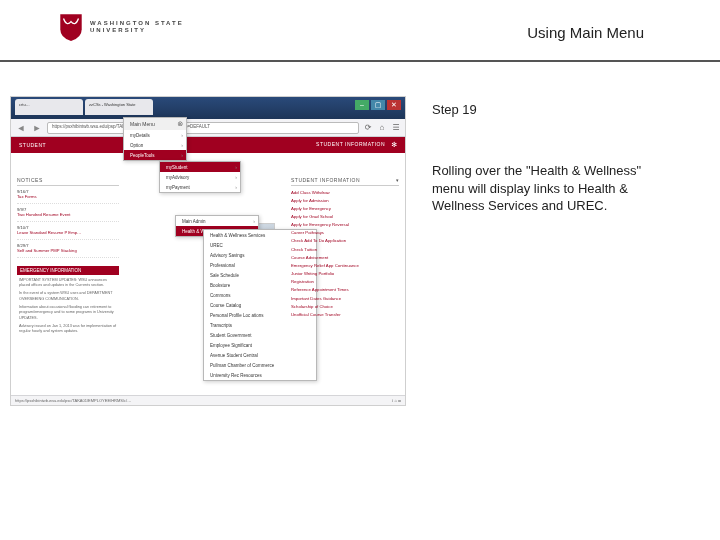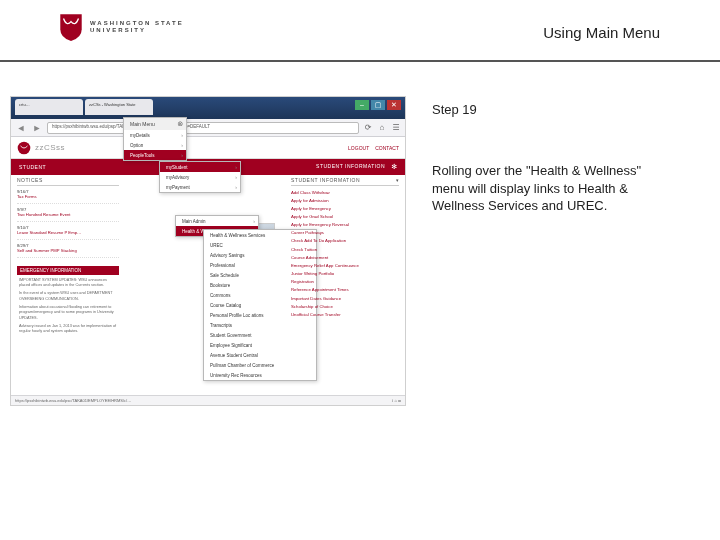--- a/index.html
+++ b/index.html
@@ -13,21 +13,21 @@
     color: #222;
   }
   .wsu-logo {
     position: absolute;
     left: 58px; top: 8px;
     width: 160px; height: 38px;
     display: flex; align-items: center; gap: 6px;
   }
   .wsu-shield { width: 26px; height: 30px; }
   .wsu-text { font-size: 6px; letter-spacing: 2px; color: #444; line-height: 1.2; font-weight: 600; text-align: left; }
-  .page-title { position: absolute; right: 60px; top: 24px; font-size: 15px; font-weight: 400; }
+  .page-title { position: absolute; right: 76px; top: 24px; font-size: 15px; font-weight: 400; }
   .bar { position: absolute; left: 0; top: 60px; height: 2px; width: 720px; background: #555; }
   .step-label { position: absolute; left: 432px; top: 102px; font-size: 13px; }
   .step-desc { position: absolute; left: 432px; top: 162px; width: 226px; font-size: 13px; line-height: 1.35; }
 
   .shot {
     position: absolute;
     left: 10px; top: 96px;
     width: 396px; height: 310px;
     background: #fff;
     border: 1px solid #cfcfcf;
@@ -160,31 +160,20 @@
     <div class="nav-arrow">◄</div>
     <div class="nav-arrow">►</div>
     <div class="url-bar">https://psxhibintwb.wsu.edu/psp/TAKA01/EMPLOYEE/HRMS/h/?tab=DEFAULT</div>
     <div class="browser-icons">
       <span class="b-icon">⟳</span>
       <span class="b-icon">⌂</span>
       <span class="b-icon">☰</span>
     </div>
   </div>
 
-  <div class="app-header">
-    <svg class="coug" viewBox="0 0 20 20">
-      <circle cx="10" cy="10" r="9" fill="#a00020"></circle>
-      <path d="M5 7 Q10 13 15 7" stroke="#fff" stroke-width="1.2" fill="none"></path>
-    </svg>
-    <span class="app-name">zzCSss</span>
-    <div class="app-right">
-      <span>LOGOUT</span>
-      <span>CONTACT</span>
-    </div>
-  </div>
 
   <div class="redbar">
     <span class="rb-item">STUDENT</span>
     <div class="rb-right">
       <span class="rb-item">STUDENT INFORMATION</span>
       <span class="rb-icon">✻</span>
     </div>
   </div>
 
   <div class="content">

